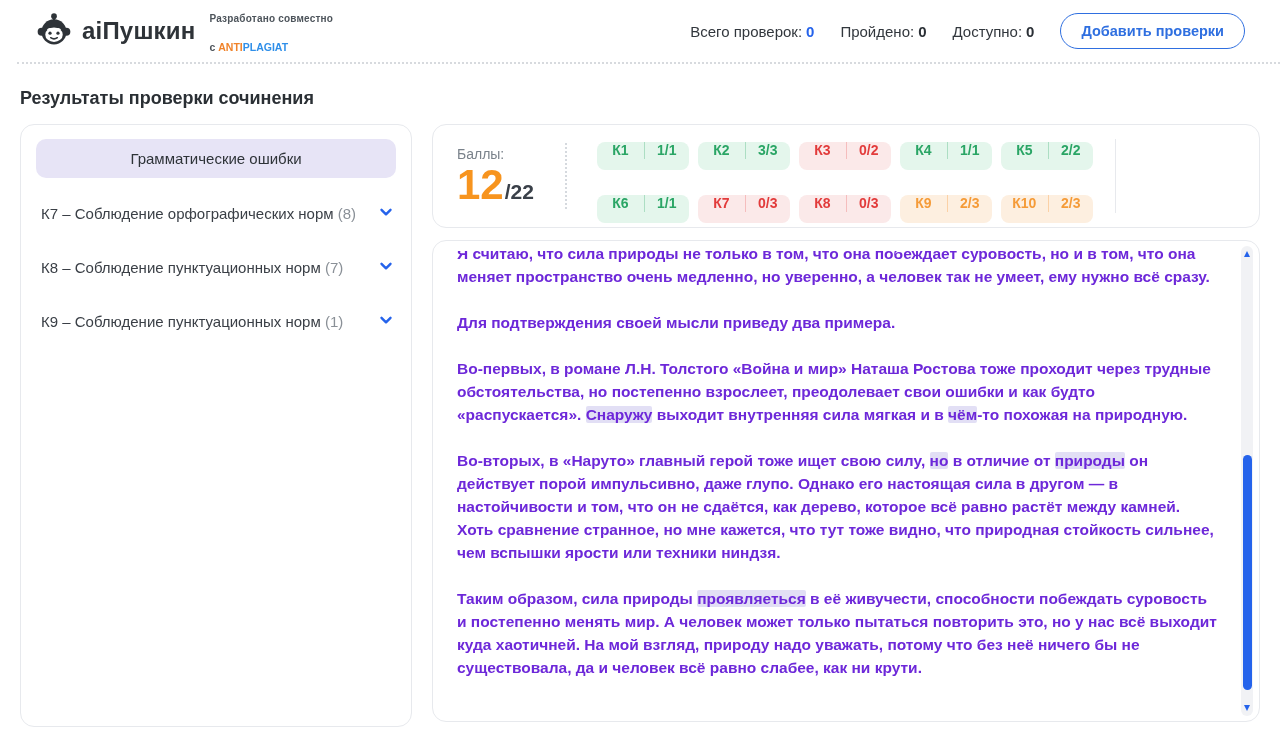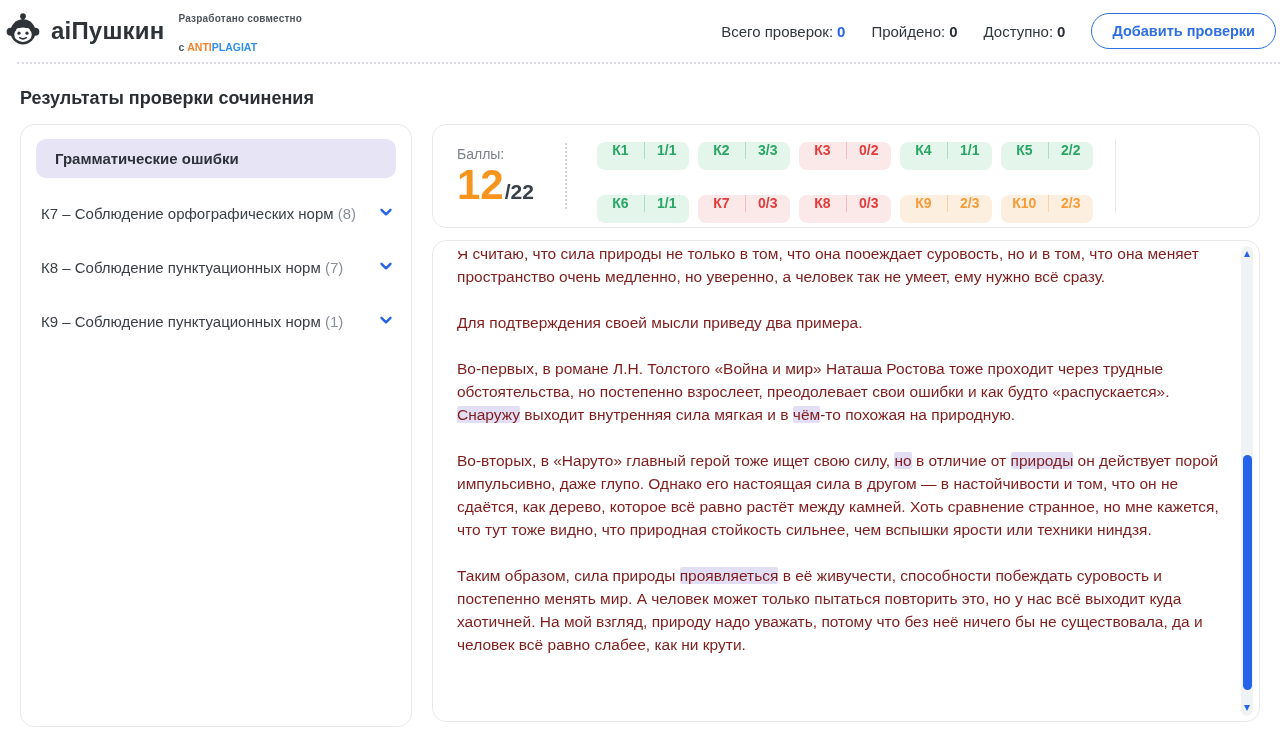--- a/index.html
+++ b/index.html
@@ -1,20 +1,20 @@
 <!DOCTYPE html>
 <html><head>
 <meta charset="utf-8">
 <style>
   * { margin:0; padding:0; box-sizing:border-box; }
   html,body { width:1280px; height:743px; background:#ffffff; overflow:hidden;
     font-family:"Liberation Sans", sans-serif; color:#2e3338; }
 
   
-  .header { height:62px; display:flex; align-items:center; padding:0 4px; }
+  .header { height:62px; display:flex; align-items:center; padding:0 35px; }
   .logo-block { display:flex; align-items:center; gap:9px; }
   .logo-text { font-size:24px; font-weight:700; color:#2e3338; letter-spacing:.2px; }
   .tagline { margin-left:14px; line-height:13px; padding-top:3px; }
   .tagline .l1 { font-size:10px; font-weight:700; color:#4d545b; letter-spacing:.2px; }
   .tagline .l2 { font-size:10.5px; font-weight:700;margin-top:16px; }
   .tagline .l2 .pre { color:#4d545b; font-weight:600; }
   .tagline .l2 .anti { color:#f0832a; }
   .tagline .l2 .plag { color:#2f8fe9; }
   .header-spacer { flex:1; }
   .header-stats { display:flex; align-items:flex-end; gap:26px; font-size:15px; color:#32373d; }
@@ -27,21 +27,21 @@
 
   
   .main { padding:0 20px; }
   .page-title { font-size:18px; font-weight:700; color:#2a2f34; margin:24px 0 15px 0; }
   .content { display:flex; gap:20px; align-items:flex-start; }
   .panel { background:#fff; border:1px solid #e7e9ed; border-radius:14px; }
 
   
   .sidebar { width:392px; height:603px; padding:14px 15px; flex:none; }
   .active-item { background:#e7e4f6; border-radius:10px; padding:11px 19px; font-size:15px;
-    font-weight:700; color:#2e3338; cursor:pointer; }
+    font-weight:400; color:#2e3338; cursor:pointer;text-align:center; }
   .crit-list { margin-top:24px; padding:0 2px 0 5px; }
   .crit-item { display:flex; justify-content:space-between; align-items:center; gap:10px;
     margin-bottom:31px; cursor:pointer; }
   .crit-item .lbl { font-size:15px; color:#3a3f46; line-height:23px; max-width:320px; }
   .crit-item .cnt { color:#8a9097; }
   .chev { flex:none; width:16px; height:16px; }
 
   
   .right-col { flex:1; display:flex; flex-direction:column; gap:12px; }
 
@@ -67,21 +67,21 @@
   .badge.warn .bd { background:rgba(245,155,56,.35); }
   .vsolid { border-left:1px solid #e7e9ed; height:74px; margin:0 22px; }
   .score-stats { font-size:14.5px; line-height:24px; }
   .sstat .k { color:#7a828b; }
   .sstat .v { font-weight:700; color:#2b3036; margin-left:4px; }
 
   
   .essay-panel { height:482px; position:relative; overflow:hidden; padding:10px 40px 10px 24px; }
   .essay-scroll { height:100%; overflow:hidden; }
   .essay-text { margin-top:-9px; }
-  .essay-text p { font-size:15.5px; line-height:23px; color:#7f1d1d; margin-bottom:23px; }
+  .essay-text p { font-size:15.5px; line-height:23px; color:#6d28d9; margin-bottom:23px;font-weight:bold; }
   .essay-text .hl { background:#e2dff5; border-radius:2px; }
 
   
   .sb-track { position:absolute; top:5px; bottom:5px; right:6px; width:12px; background:#f1f2f5;
     border-radius:7px; }
   .sb-up { position:absolute; top:5px; left:3px; width:0; height:0;
     border-left:3.5px solid transparent; border-right:3.5px solid transparent;
     border-bottom:6px solid #2563eb; cursor:pointer; }
   .sb-down { position:absolute; bottom:5px; left:3px; width:0; height:0;
     border-left:3.5px solid transparent; border-right:3.5px solid transparent;

